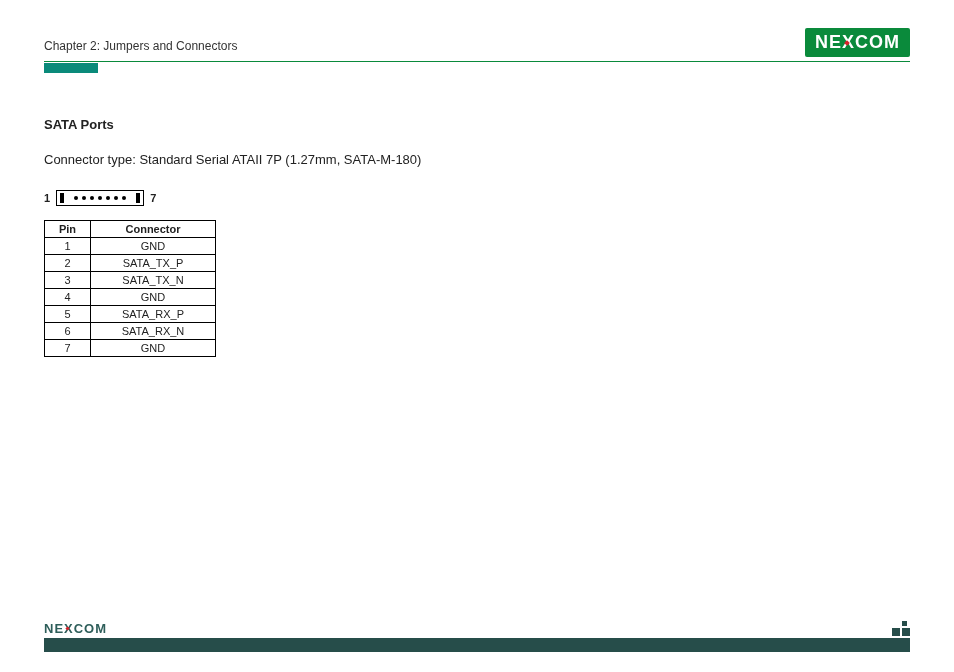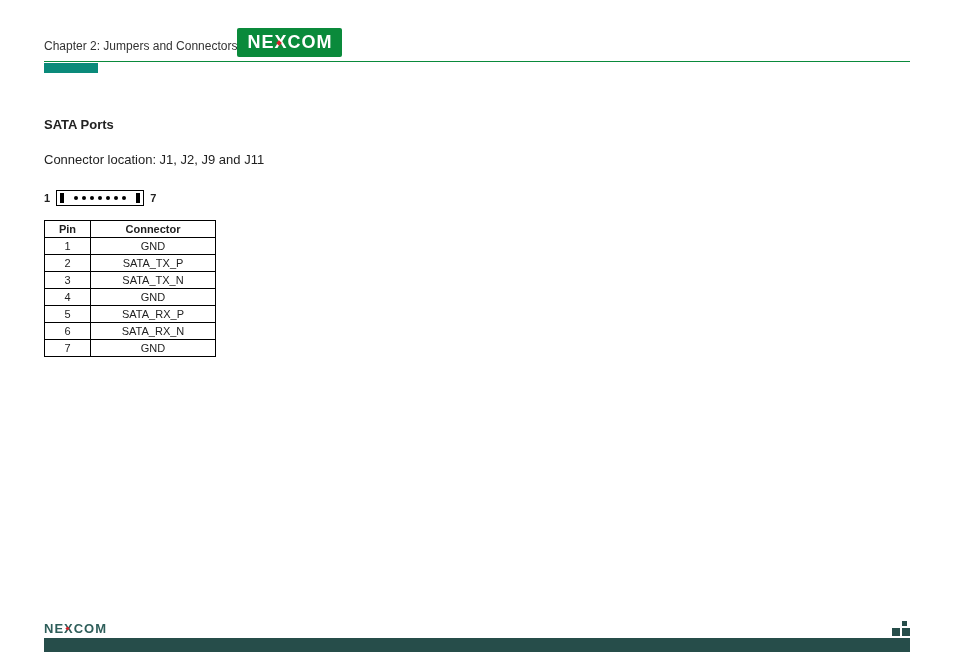--- a/index.html
+++ b/index.html
@@ -12,20 +12,21 @@
     position: relative;
   }
   .page {
     padding: 28px 44px 20px 44px;
     height: 100%;
     display: flex;
     flex-direction: column;
   }
   .header {
     display: flex;
+    justify-content: space-between;
     align-items: flex-end;
   }
   .chapter {
     font-size: 12px;
     color: #333;
     padding-bottom: 4px;
   }
   .logo-top {
     background: #0a8a3b;
     color: #fff;
@@ -170,21 +171,21 @@
 
   <div class="header">
     <div class="chapter">Chapter 2: Jumpers and Connectors</div>
     <div class="logo-top">NE<span class="x">X</span>COM</div>
   </div>
   <hr class="hr-top">
   <div class="teal-block"></div>
 
   <div class="content">
     <div class="section-title">SATA Ports</div>
-    <div class="bodytext">Connector location: J1, J2, J9 and J11</div>
+    <div class="bodytext">Connector type: Standard Serial ATAII 7P (1.27mm, SATA-M-180)</div>
 
     <div class="connector-fig">
       <span class="fig-num">1</span>
       <div class="conn-box">
         <div class="dot"></div>
         <div class="dot"></div>
         <div class="dot"></div>
         <div class="dot"></div>
         <div class="dot"></div>
         <div class="dot"></div>

